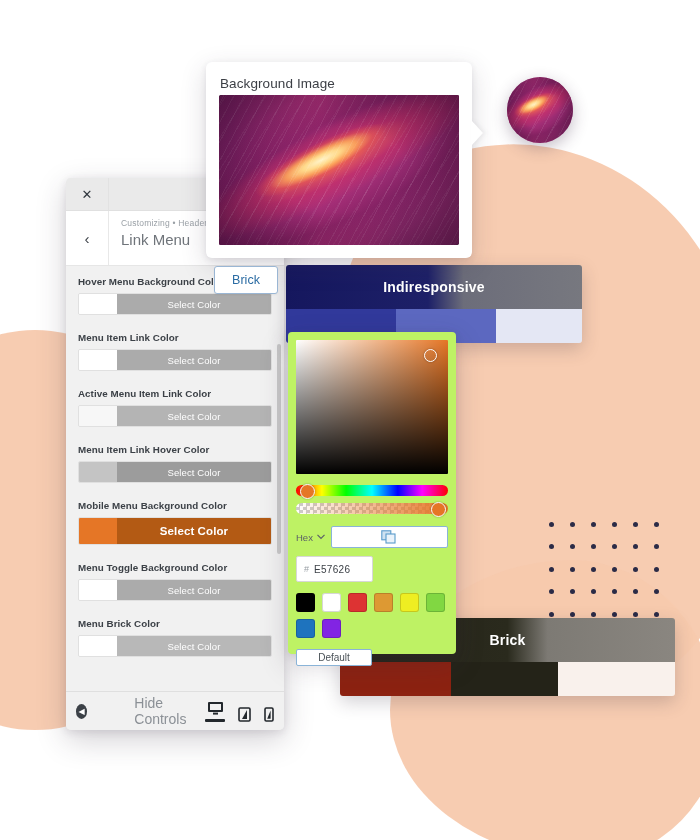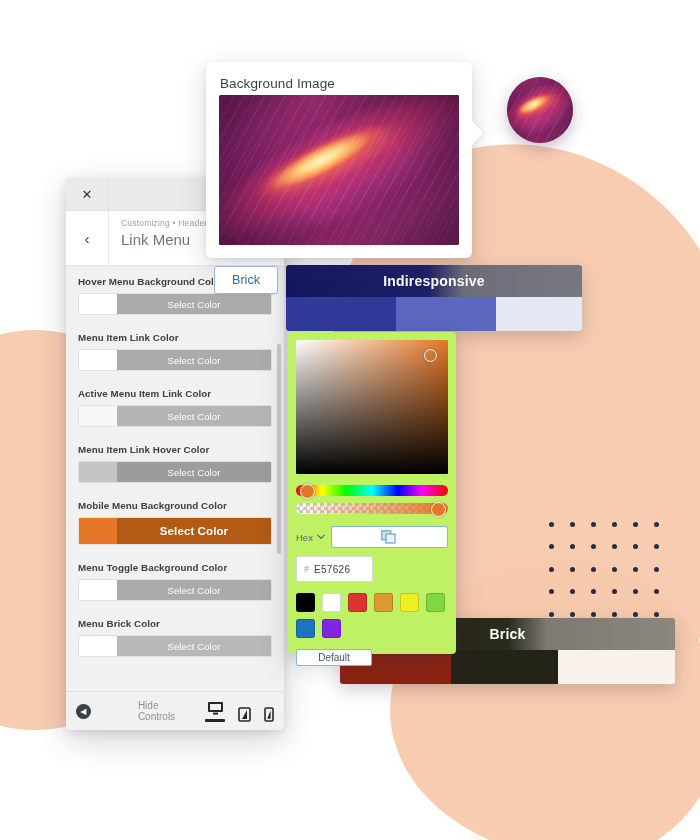--- a/index.html
+++ b/index.html
@@ -175,21 +175,21 @@
   }
 
   
   .palette {
     position: absolute;
     border-radius: 3px;
     overflow: hidden;
     box-shadow: 0 6px 18px rgba(50,40,60,.22);
   }
   .palette .pal-head {
-    height: 32px;
+    height: 44px;
     display: flex;
     align-items: center;
     justify-content: center;
     color: #fff;
     font-size: 14px;
     font-weight: bold;
     letter-spacing: .2px;
     text-align: center;
   }
   .palette .pal-swatches {
@@ -348,21 +348,21 @@
     gap: 7px;
   }
   .hide-ctrl-icon {
     width: 15px; height: 15px;
     border-radius: 50%;
     background: #3c4147;
     display: flex; align-items: center; justify-content: center;
     color: #fff; font-size: 8px;
     cursor: pointer;
   }
-  .hide-ctrl-label { font-size: 10px; color: #8b9096; padding-left: 40px; }
+  .hide-ctrl-label { font-size: 14px; color: #8b9096; padding-left: 40px; }
   .dev-icons { margin-left: auto; display: flex; gap: 13px; align-items: flex-end; }
   .dev-btn { cursor: pointer; display:flex; flex-direction:column; align-items:center; }
   .dev-underline { width: 20px; height: 3px; background: #23282d; margin-top: 3px; border-radius: 1px; }
 
   
   #color-picker {
     position: absolute;
     left: 288px;
     top: 332px;
     width: 168px;

